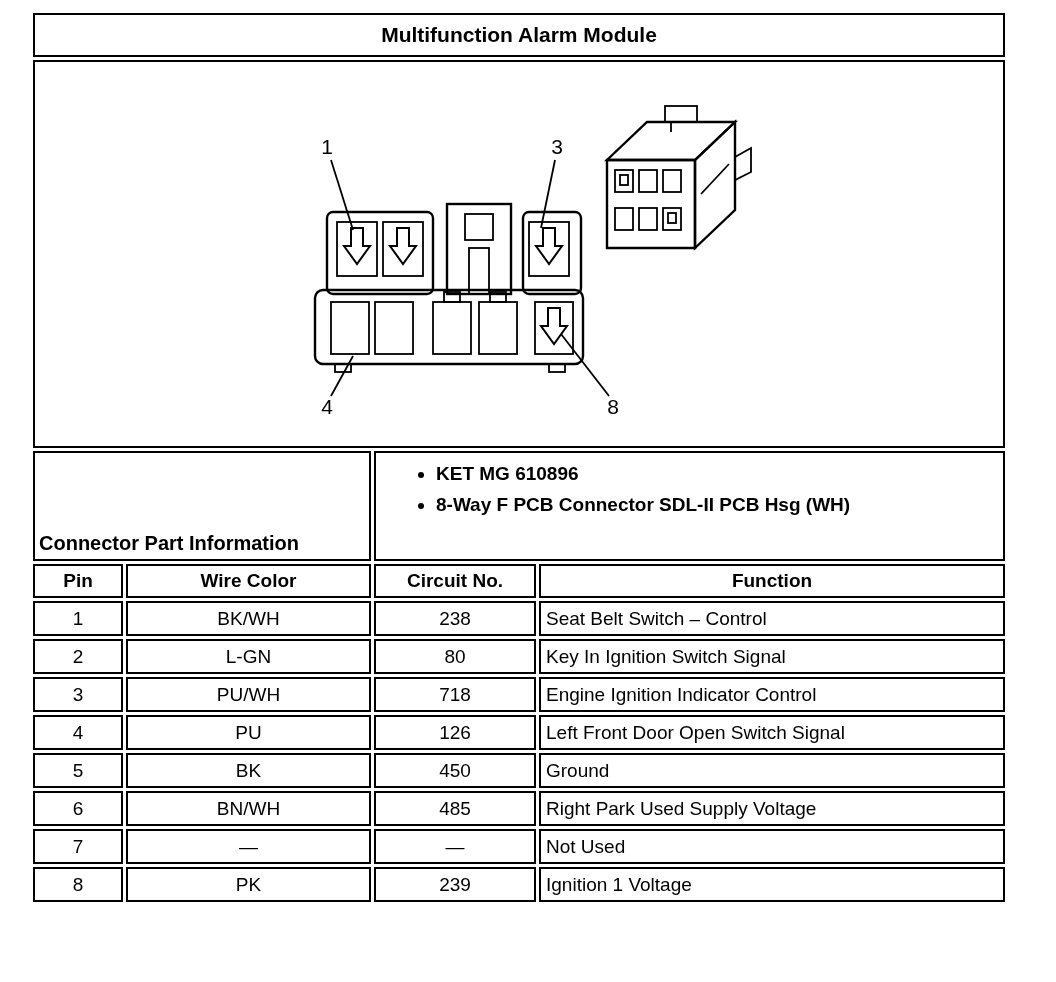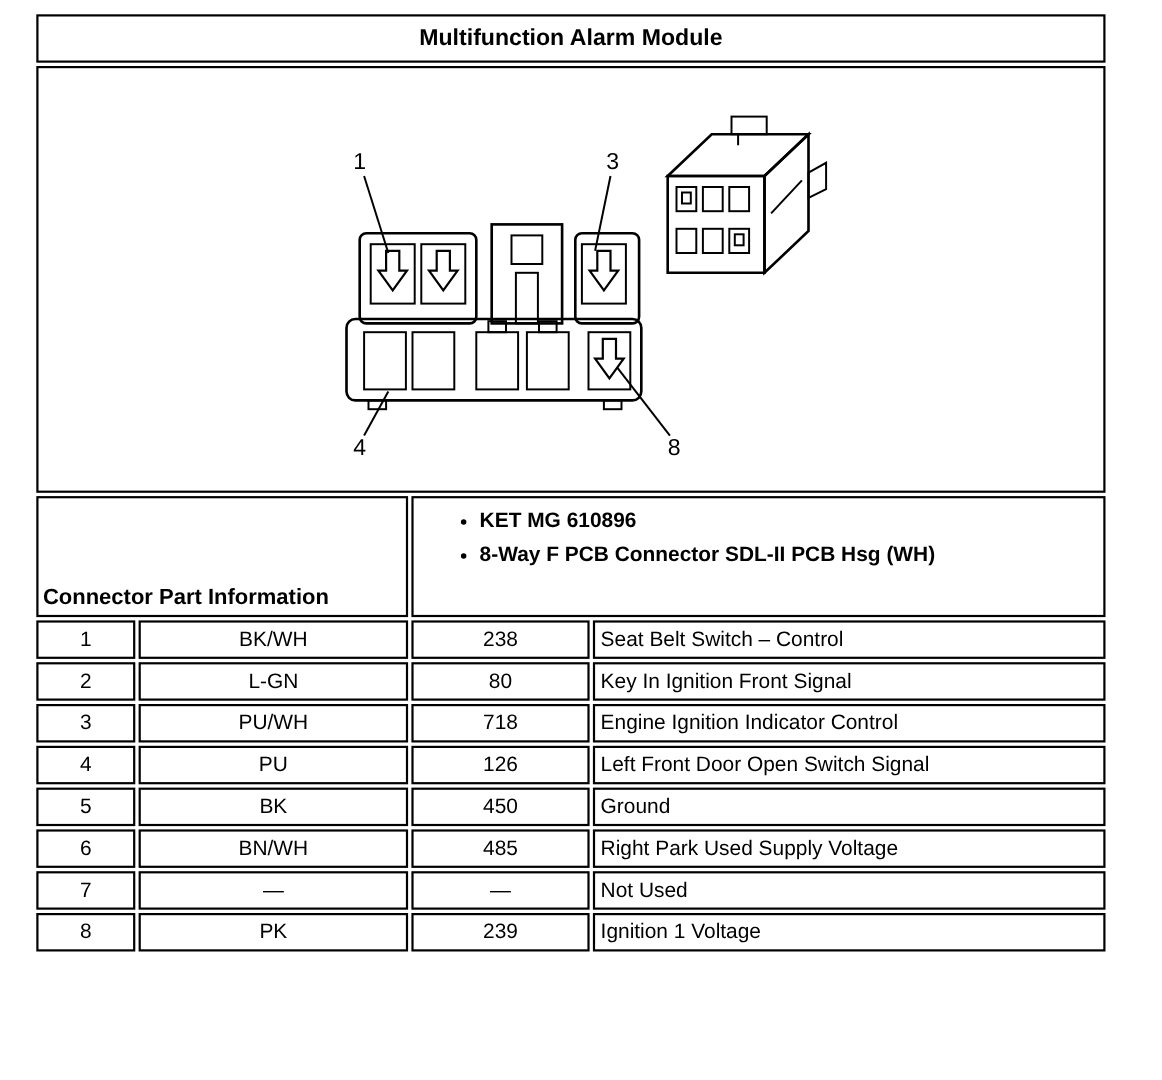--- a/index.html
+++ b/index.html
@@ -173,32 +173,38 @@
     <tr>
       <td colspan="2" class="info-label-cell">Connector Part Information</td>
       <td colspan="2" class="info-bullets-cell">
         <ul>
           <li>KET MG 610896</li>
           <li>8-Way F PCB Connector SDL-II PCB Hsg (WH)</li>
         </ul>
       </td>
     </tr>
 
+    <tr>
+      <th>Pin</th>
+      <th>Wire Color</th>
+      <th>Circuit No.</th>
+      <th>Function</th>
+    </tr>
 
     <tr>
       <td class="c">1</td>
       <td class="c">BK/WH</td>
       <td class="c">238</td>
       <td class="fn">Seat Belt Switch – Control</td>
     </tr>
     <tr>
       <td class="c">2</td>
       <td class="c">L-GN</td>
       <td class="c">80</td>
-      <td class="fn">Key In Ignition Front Signal</td>
+      <td class="fn">Key In Ignition Switch Signal</td>
     </tr>
     <tr>
       <td class="c">3</td>
       <td class="c">PU/WH</td>
       <td class="c">718</td>
       <td class="fn">Engine Ignition Indicator Control</td>
     </tr>
     <tr>
       <td class="c">4</td>
       <td class="c">PU</td>

